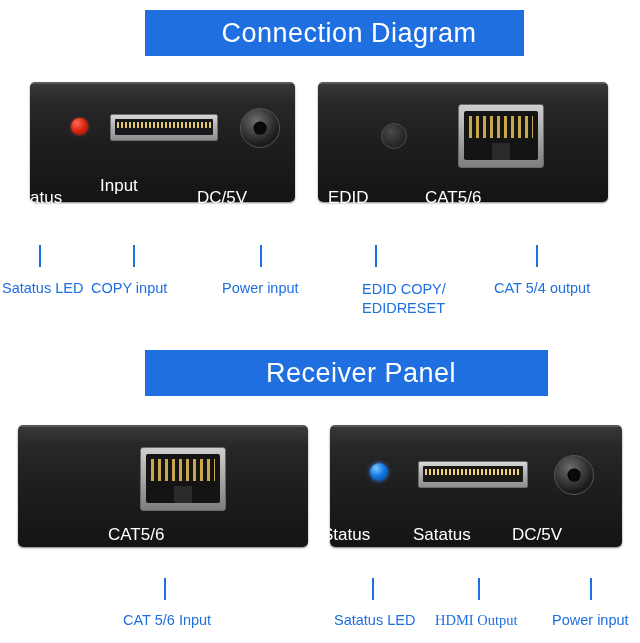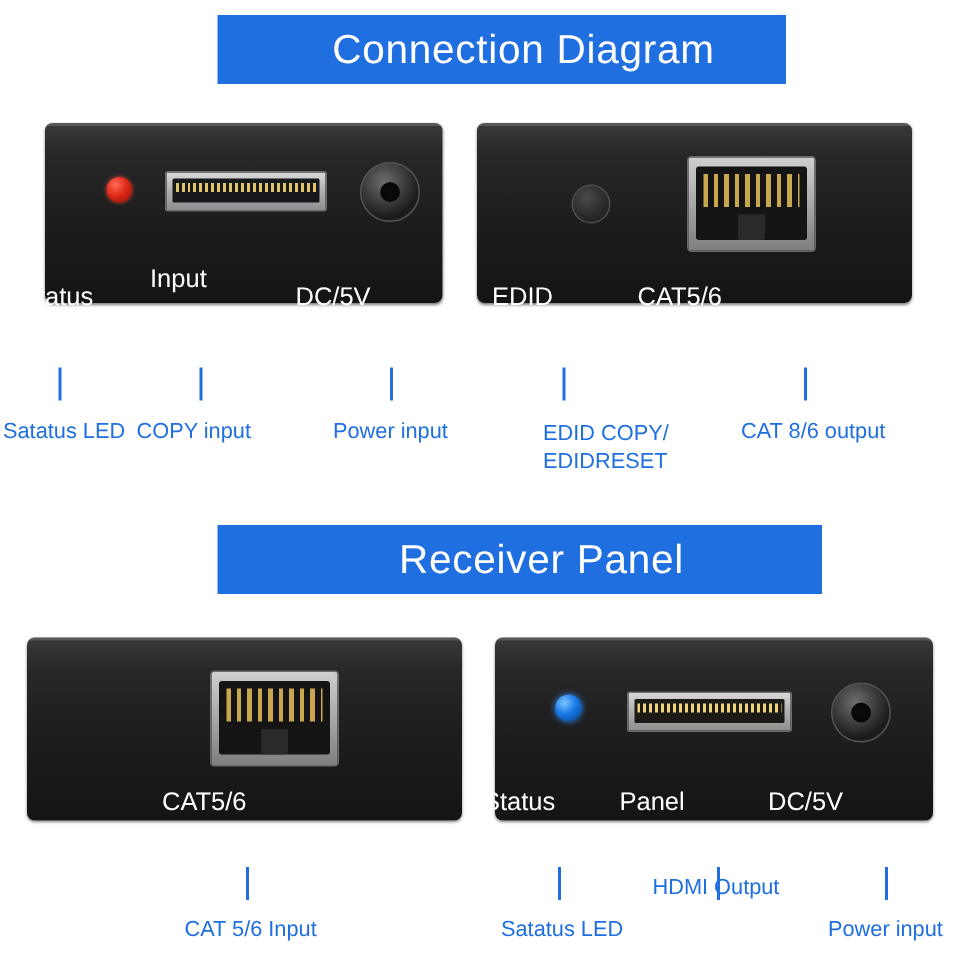--- a/index.html
+++ b/index.html
@@ -227,21 +227,21 @@
 <div class="leader" style="left:260px; top:245px; height:22px;"></div>
 <div class="callout" style="left:222px; top:280px;">Power input</div>
 
 <div class="leader" style="left:375px; top:245px; height:22px;"></div>
 <div class="callout multiline" style="left:362px; top:280px; width:120px;">
   <span>EDID COPY/</span><br>
   <span>EDIDRESET</span>
 </div>
 
 <div class="leader" style="left:536px; top:245px; height:22px;"></div>
-<div class="callout" style="left:494px; top:280px;">CAT 8/6 output</div>
+<div class="callout" style="left:494px; top:280px;">CAT 5/4 output</div>
 
 <div class="banner" id="banner-receiver">Receiver Panel</div>
 
 <div class="device" id="dev-rx-cat">
   <div class="rj45" style="left:122px; top:22px; width:86px; height:64px;">
     <div class="cavity">
       <div class="contacts"></div>
       <div class="tab"></div>
     </div>
   </div>
@@ -252,26 +252,26 @@
   <div class="led led-blue" style="left:40px; top:38px; width:18px; height:18px;"></div>
 
   <div class="hdmi gold" style="left:88px; top:36px; width:110px; height:27px;">
     <div class="inner"></div>
     <div class="pins"></div>
   </div>
 
   <div class="dc" style="left:224px; top:30px; width:40px; height:40px;"></div>
 </div>
 <div class="dev-label" style="left:322px; top:525px; width:95px;">Status</div>
-<div class="dev-label" style="left:413px; top:525px; width:100px;">Panel</div>
+<div class="dev-label" style="left:413px; top:525px; width:100px;">Satatus</div>
 <div class="dev-label" style="left:512px; top:525px; width:95px;">DC/5V</div>
 
 <div class="leader" style="left:164px; top:578px; height:22px;"></div>
 <div class="callout" style="left:123px; top:612px;">CAT 5/6 Input</div>
 
 <div class="leader" style="left:372px; top:578px; height:22px;"></div>
 <div class="callout" style="left:334px; top:612px;">Satatus LED</div>
 
 <div class="leader" style="left:478px; top:578px; height:22px;"></div>
-<div class="callout" style="left:435px; top:584px;">HDMI Output</div>
+<div class="callout" style="left:435px; top:612px;font-family:Liberation Serif, serif;">HDMI Output</div>
 
 <div class="leader" style="left:590px; top:578px; height:22px;"></div>
 <div class="callout" style="left:552px; top:612px;">Power input</div>
 
 </body></html>

